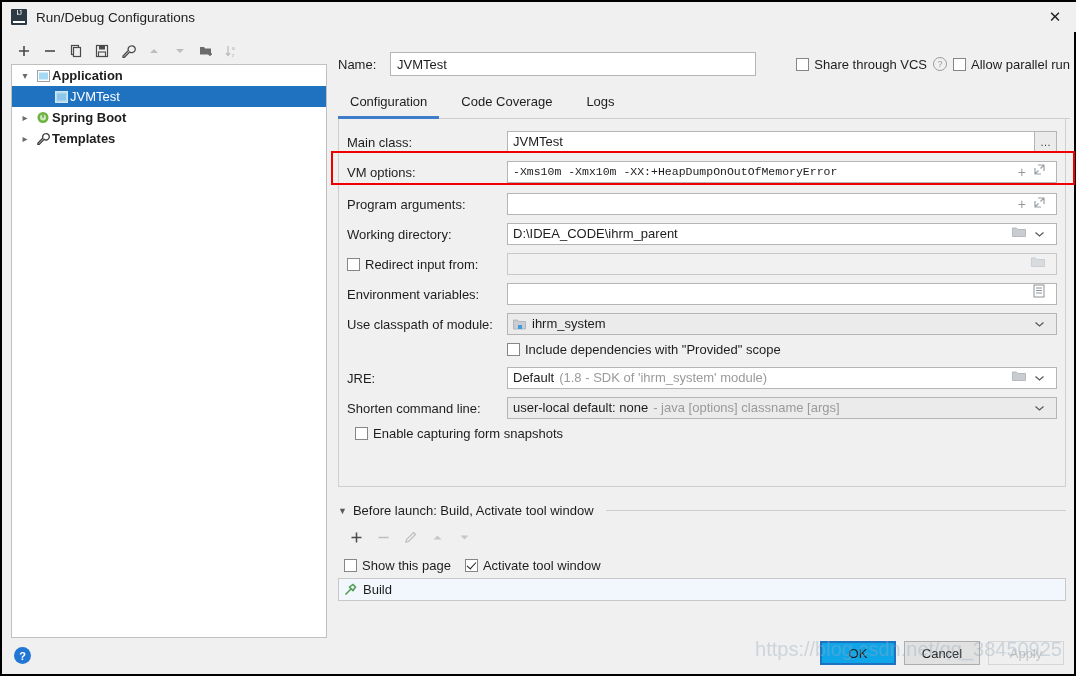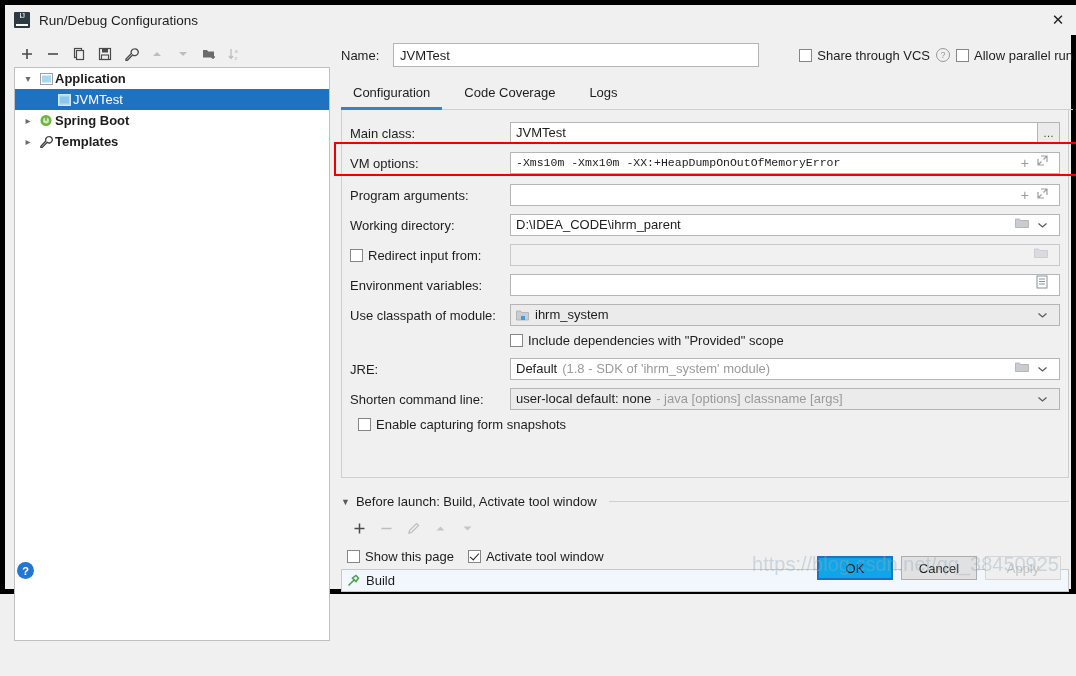--- a/index.html
+++ b/index.html
@@ -8,23 +8,23 @@
     width: 1076px; height: 676px;
     overflow: hidden;
     background: #f0f0f0;
     font-family: "Liberation Sans", sans-serif;
     font-size: 13px;
     color: #1d1d1d;
     -webkit-font-smoothing: antialiased;
   }
   #dialog {
     position: relative;
-    width: 1076px; height: 594px;
+    width: 1076px; height: 676px;
     background: #f0f0f0;
-    border: 5px solid #000000;
+    border: 2px solid #000000;
   }
 
   
   #titlebar {
     position: absolute; left: 0; top: 0;
     width: 1076px; height: 30px;
     background: #f0f0f0;
     display: flex; align-items: center;
   }
   #titlebar .app-icon {
@@ -85,21 +85,21 @@
   .tree-row .twisty {
     width: 18px; text-align: center; flex: none;
     color: #6a6a6a; font-size: 10px; line-height: 1;
   }
   .tree-row .t-icon { width: 18px; flex: none; display:flex; align-items:center; justify-content:center; }
   .tree-row .t-label { font-weight: bold; font-size: 13px; }
   .tree-row.child { padding-left: 40px; }
   .tree-row.child .t-label { font-weight: normal; }
 
   
-  #right { position: absolute; left: 336px; top: 38px; width: 732px; }
+  #right { position: absolute; left: 336px; top: 50px; width: 732px; }
 
   
   #name-row { display: flex; align-items: center; height: 24px; }
   #name-label { width: 52px; font-size: 13px; }
   #name-input {
     width: 366px; height: 24px;
     border: 1px solid #b5b5b5; background: #fff;
     padding: 0 6px; font-size: 13px; color: #1d1d1d;
     font-family: "Liberation Sans", sans-serif;
   }

